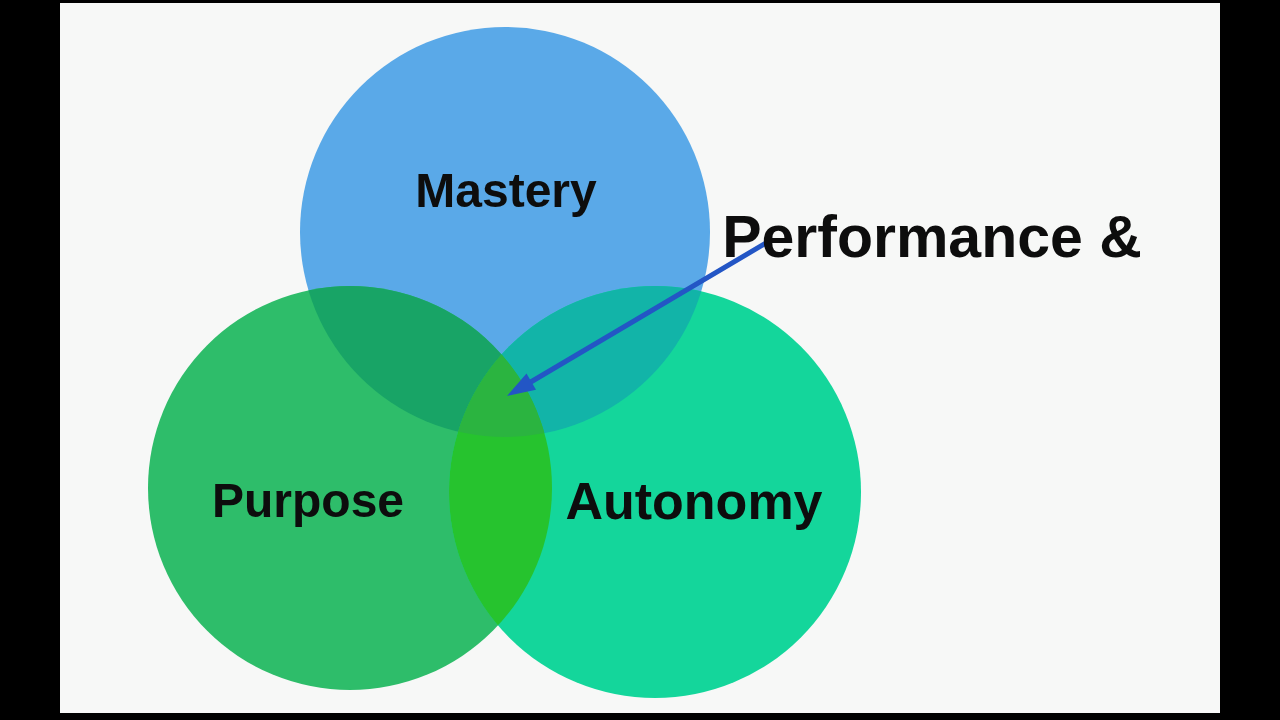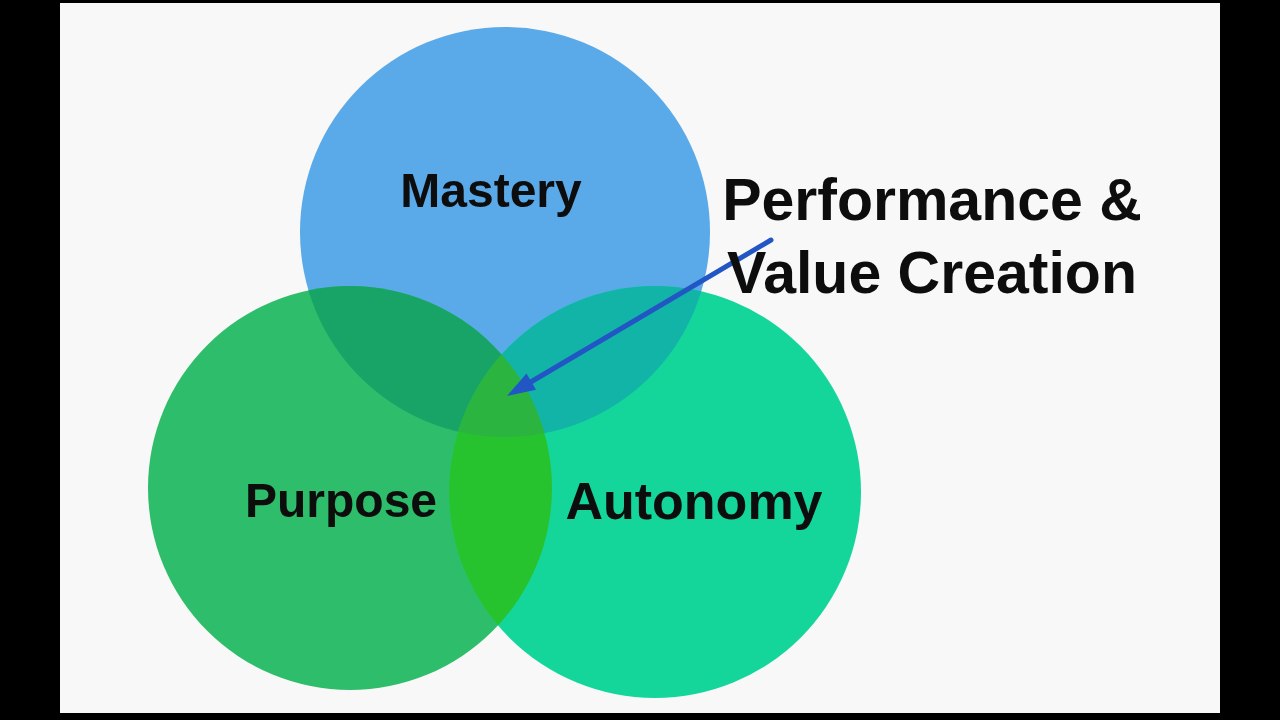--- a/index.html
+++ b/index.html
@@ -12,22 +12,22 @@
   .bar-left{left:0;top:0;width:60px;height:720px;}
   .bar-right{right:0;top:0;width:60px;height:720px;}
   .bar-top{left:0;top:0;width:1280px;height:3px;}
   .bar-bottom{left:0;bottom:0;width:1280px;height:7px;}
   .venn-svg{position:absolute;left:0;top:0;width:1280px;height:720px;}
   .label{
     position:absolute;transform:translate(-50%,-50%);
     font-weight:700;color:#0d0d0d;white-space:nowrap;
     font-size:48px;letter-spacing:0px;
   }
-  .label-mastery{left:491px;top:190px;}
-  .label-purpose{left:308px;top:500px;margin-left:33px;}
+  .label-mastery{left:506px;top:190px;}
+  .label-purpose{left:308px;top:500px;}
   .label-autonomy{left:694px;top:501px;font-size:52px;}
   .annotation{
     position:absolute;left:932px;top:237px;transform:translate(-50%,-50%);
     font-weight:700;color:#0d0d0d;text-align:center;
     font-size:59px;line-height:73px;white-space:nowrap;
   }
 </style>
 </head>
 <body>
 
@@ -66,21 +66,20 @@
     <line x1="771" y1="240" x2="524" y2="386" stroke-width="5" stroke-linecap="round" stroke="#2356c5"></line>
     <polygon points="507,396 526.5,373.5 536,389.8" fill="#2356c5"></polygon>
   </svg>
 
   <div class="label label-mastery">Mastery</div>
   <div class="label label-purpose">Purpose</div>
   <div class="label label-autonomy">Autonomy</div>
 
   <div class="annotation">
     <div>Performance &amp;</div>
-    <div>Value Creation</div>
   </div>
 
   <div class="bar bar-left"></div>
   <div class="bar bar-right"></div>
   <div class="bar bar-top"></div>
   <div class="bar bar-bottom"></div>
 
 </div>
 
 </body></html>

